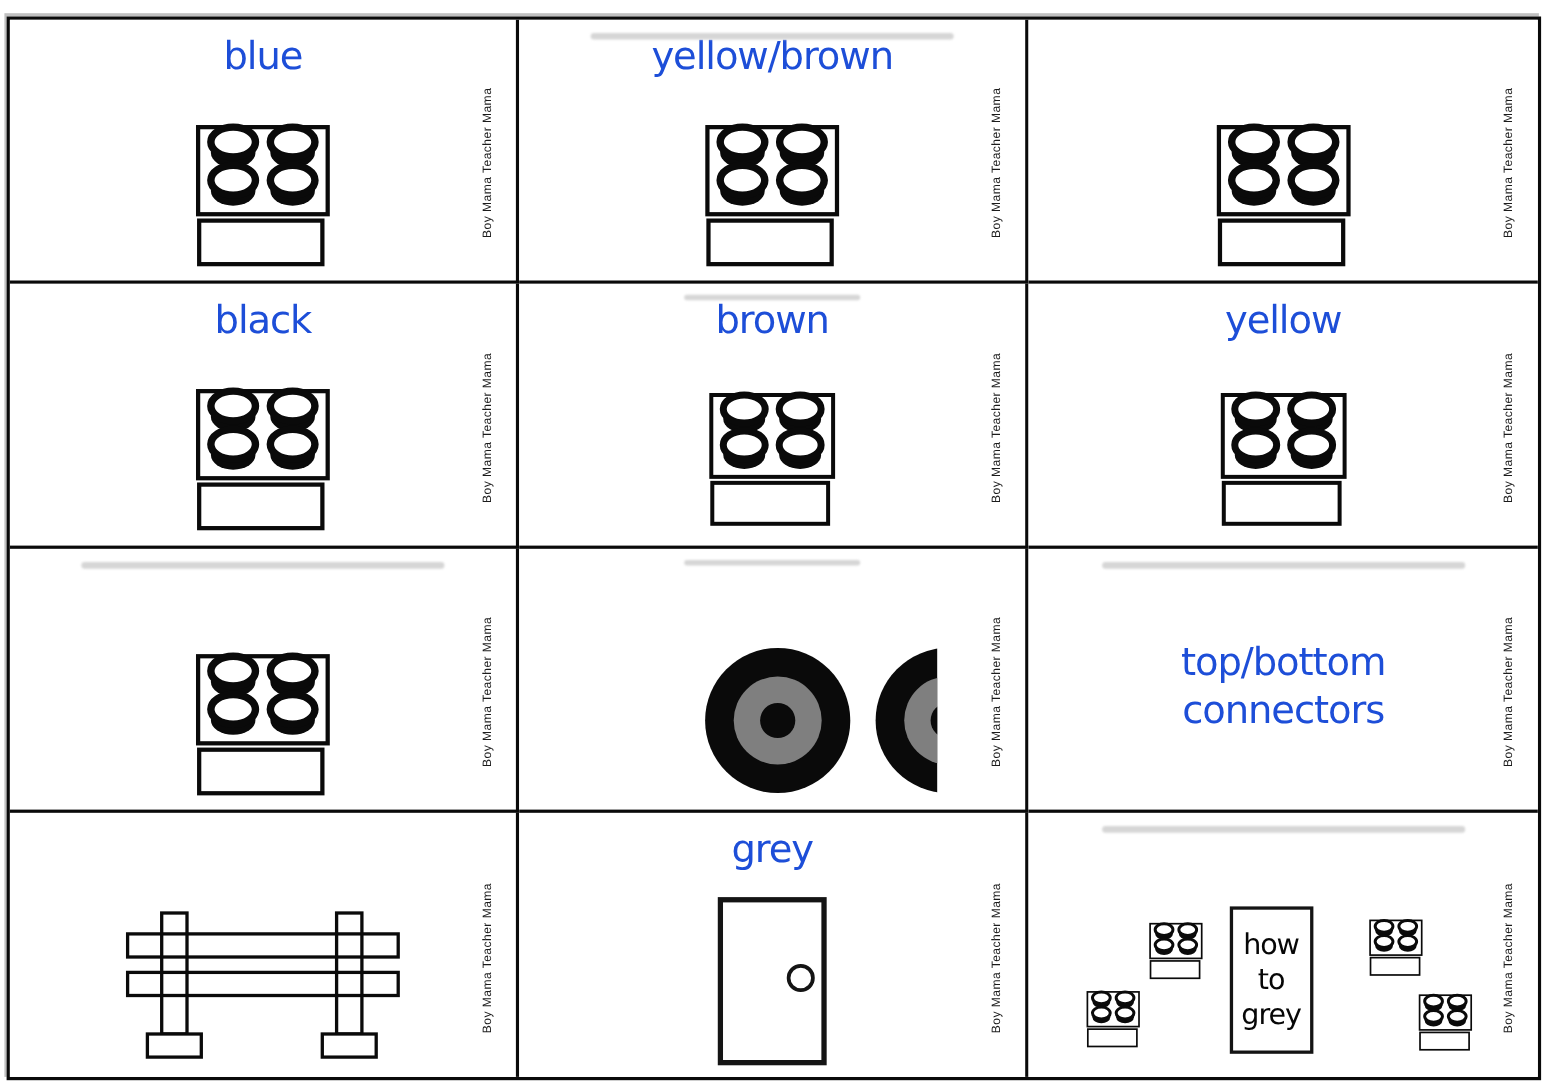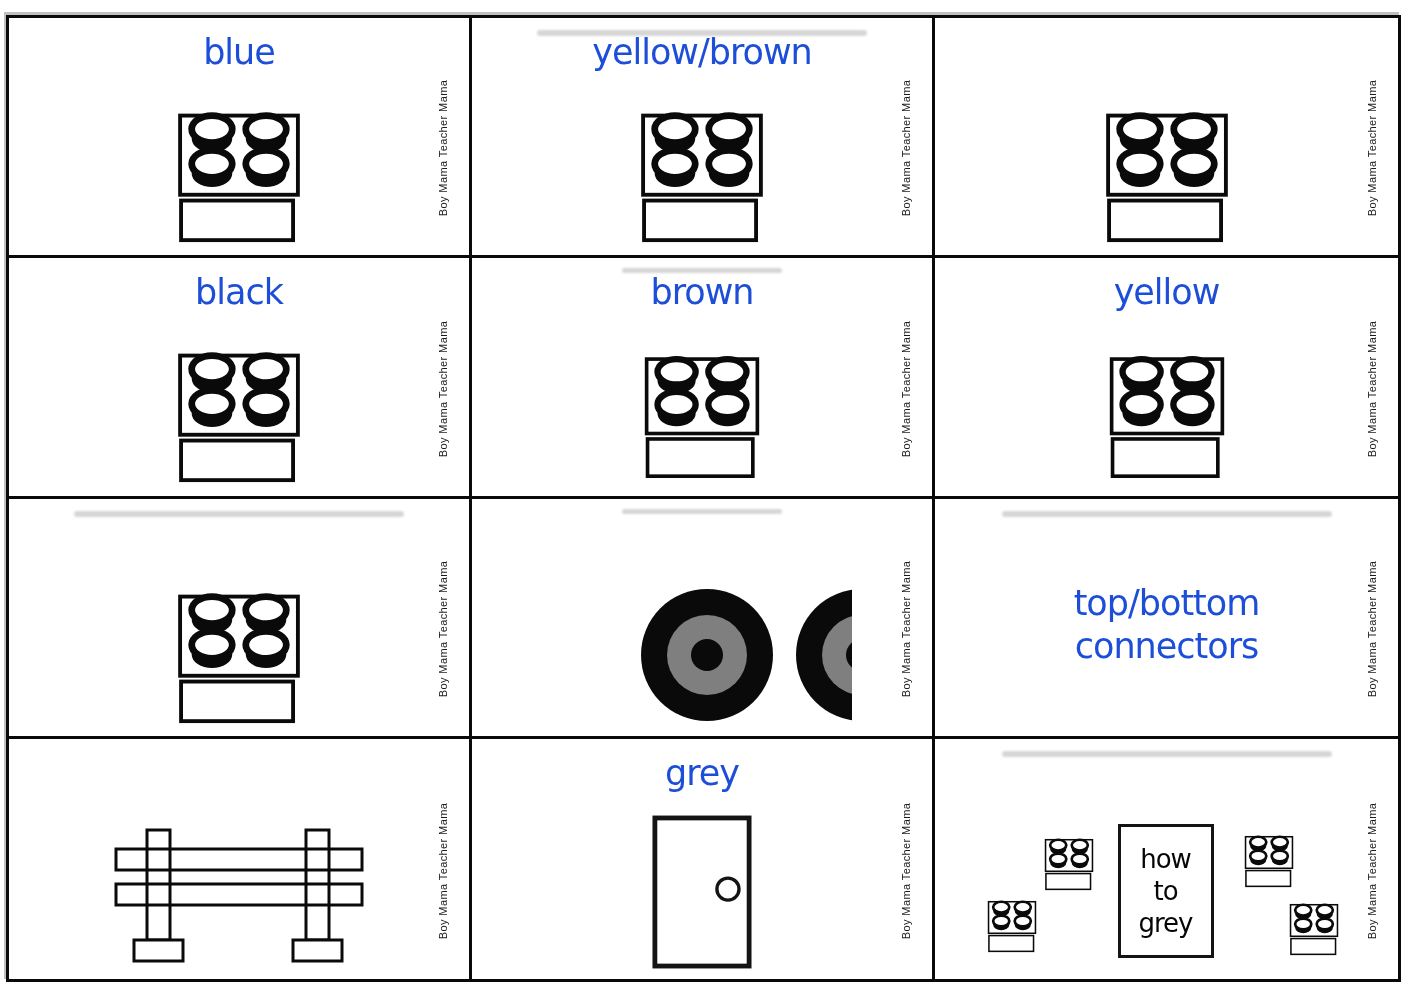--- a/index.html
+++ b/index.html
@@ -70,21 +70,21 @@
     border-radius:3px;
   }
   .smudge.wide  { width:330px; }
   .smudge.short { width:160px; top:10px; height:5px; }
 
   
   .instr-comp { position:relative; width:360px; height:140px; }
   .instr-comp .mini { position:absolute; }
   .howto-box {
     position:absolute; left:131px; top:0;
-    width:96px; height:134px;
+    width:76px; height:134px;
     border:3px solid #141414;
     background:#fff;
     display:flex; flex-direction:column;
     align-items:center; justify-content:center;
     gap:3px;
   }
   .howto-box span {
     font-size:26px; color:#060606; line-height:1.12; letter-spacing:-1px;
   }
   .hidden-defs { position:absolute; width:0; height:0; overflow:hidden; }

